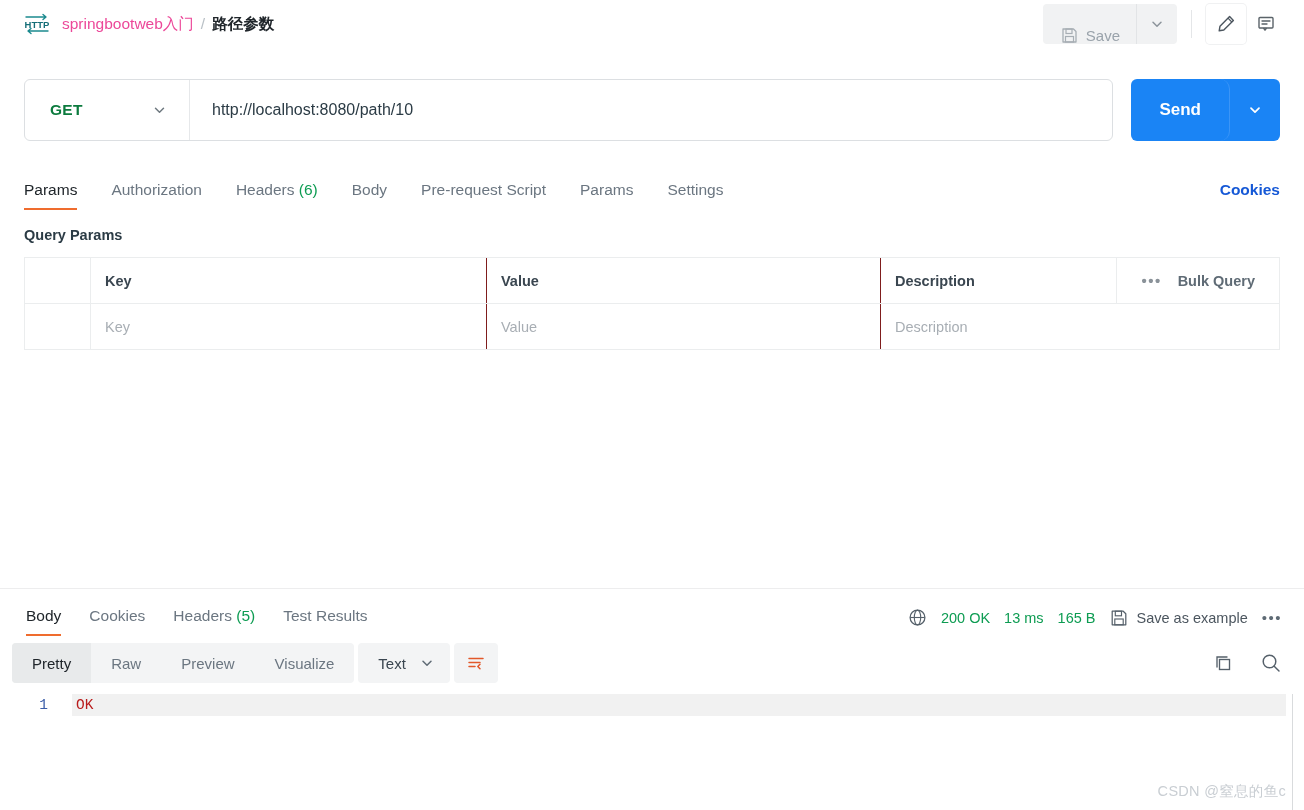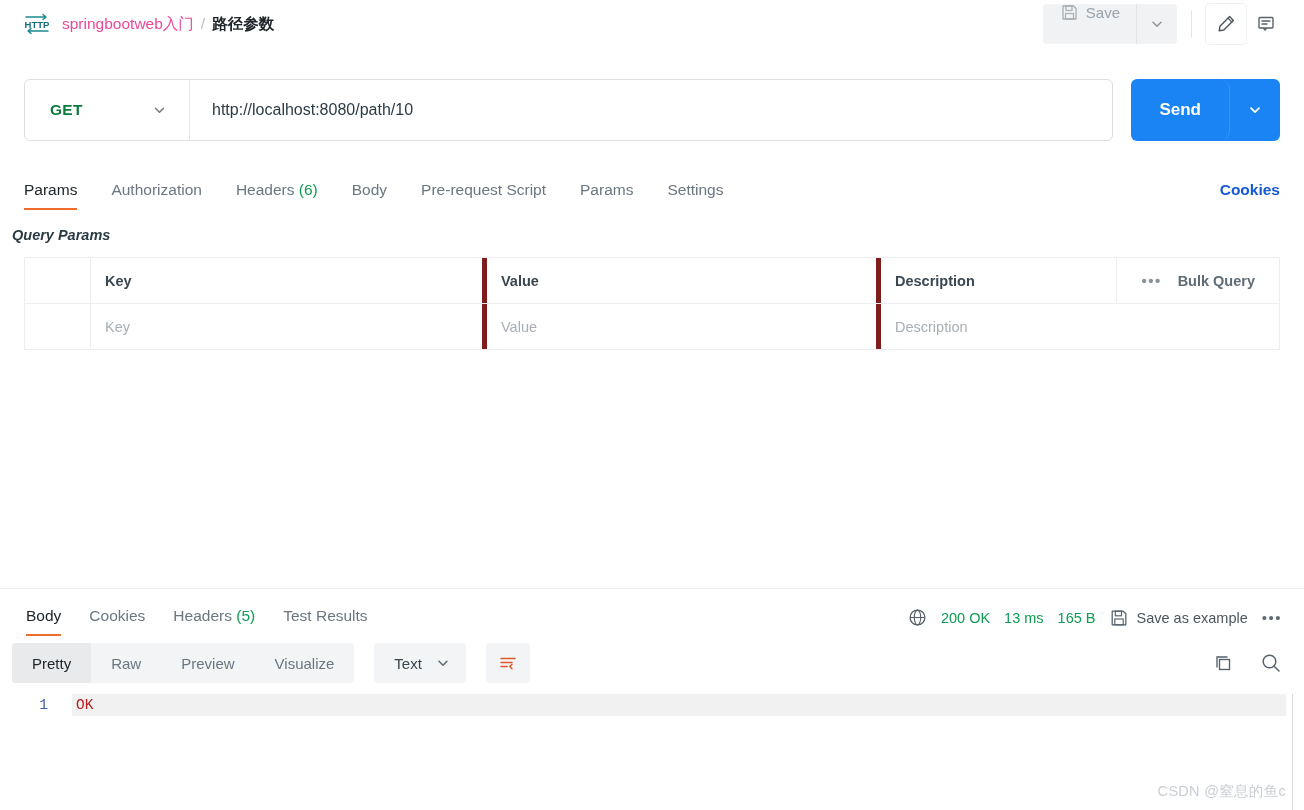--- a/index.html
+++ b/index.html
@@ -40,21 +40,21 @@
     height: 100%;
   }
   .save-group {
     display: flex; align-items: stretch;
     background: #f1f2f3;
     border-radius: 4px;
     height: 40px;
     overflow: hidden;
   }
   .save-btn {
-    display: flex; align-items: flex-start; gap: 8px;
+    display: flex; align-items: flex-end; gap: 8px;
     padding: 0 16px 0 18px;
     color: #9aa3ab;
     font-size: 15px;
     border-right: 1px solid #e2e4e6;
     cursor: default;
   }
   .save-caret {
     display: flex; align-items: center; justify-content: center;
     width: 40px;
     color: #8d959c;
@@ -168,42 +168,41 @@
   .cookies-link {
     margin-left: auto;
     font-size: 15.5px;
     color: #1558d6;
     font-weight: bold;
     padding-bottom: 11px;
   }
 
   
   .section-title {
-    padding: 0 12px;
+    padding: 0 24px;
     margin-top: 17px;
     font-size: 14.5px;
     font-weight: bold;
     color: #2b3b45;
-    font-style: italic;
   }
   .params-table {
     margin: 14px 24px 0 24px;
     border: 1px solid #ebedee;
     border-bottom: none;
   }
   .ptr {
     display: flex;
     border-bottom: 1px solid #ebedee;
     height: 46px;
   }
   .ptr.head { height: 46px; }
   .pcell {
     display: flex; align-items: center;
     padding: 0 14px;
-    border-right: 5px solid #7f1d1d;
+    border-right: 1px solid #7f1d1d;
     font-size: 14.5px;
     overflow: hidden;
   }
   .pcell.check { width: 66px; border-right: 1px solid #ebedee; }
   .pcell.key   { width: 396px; }
   .pcell.value { width: 394px; }
   .pcell.desc  { flex: 1; border-right: none; display: flex; }
   .ptr.head .pcell { font-weight: bold; color: #3a4650; }
   .ptr.row .pcell { color: #a8aeb4; }
   .desc-actions {
@@ -260,21 +259,21 @@
   .save-example {
     display: flex; align-items: center; gap: 9px;
     color: #4c565f;
   }
   .meta-dots { color: #5f6b75; letter-spacing: 1.5px; font-size: 15px; }
 
   .resp-toolbar {
     display: flex; align-items: center;
     padding: 0 22px 0 12px;
     height: 54px;
-    gap: 20px;
+    gap: 4px;
   }
   .seg {
     display: flex; align-items: stretch;
     background: #f3f4f5;
     border-radius: 4px;
     height: 40px;
     overflow: hidden;
   }
   .seg-item {
     display: flex; align-items: center;

